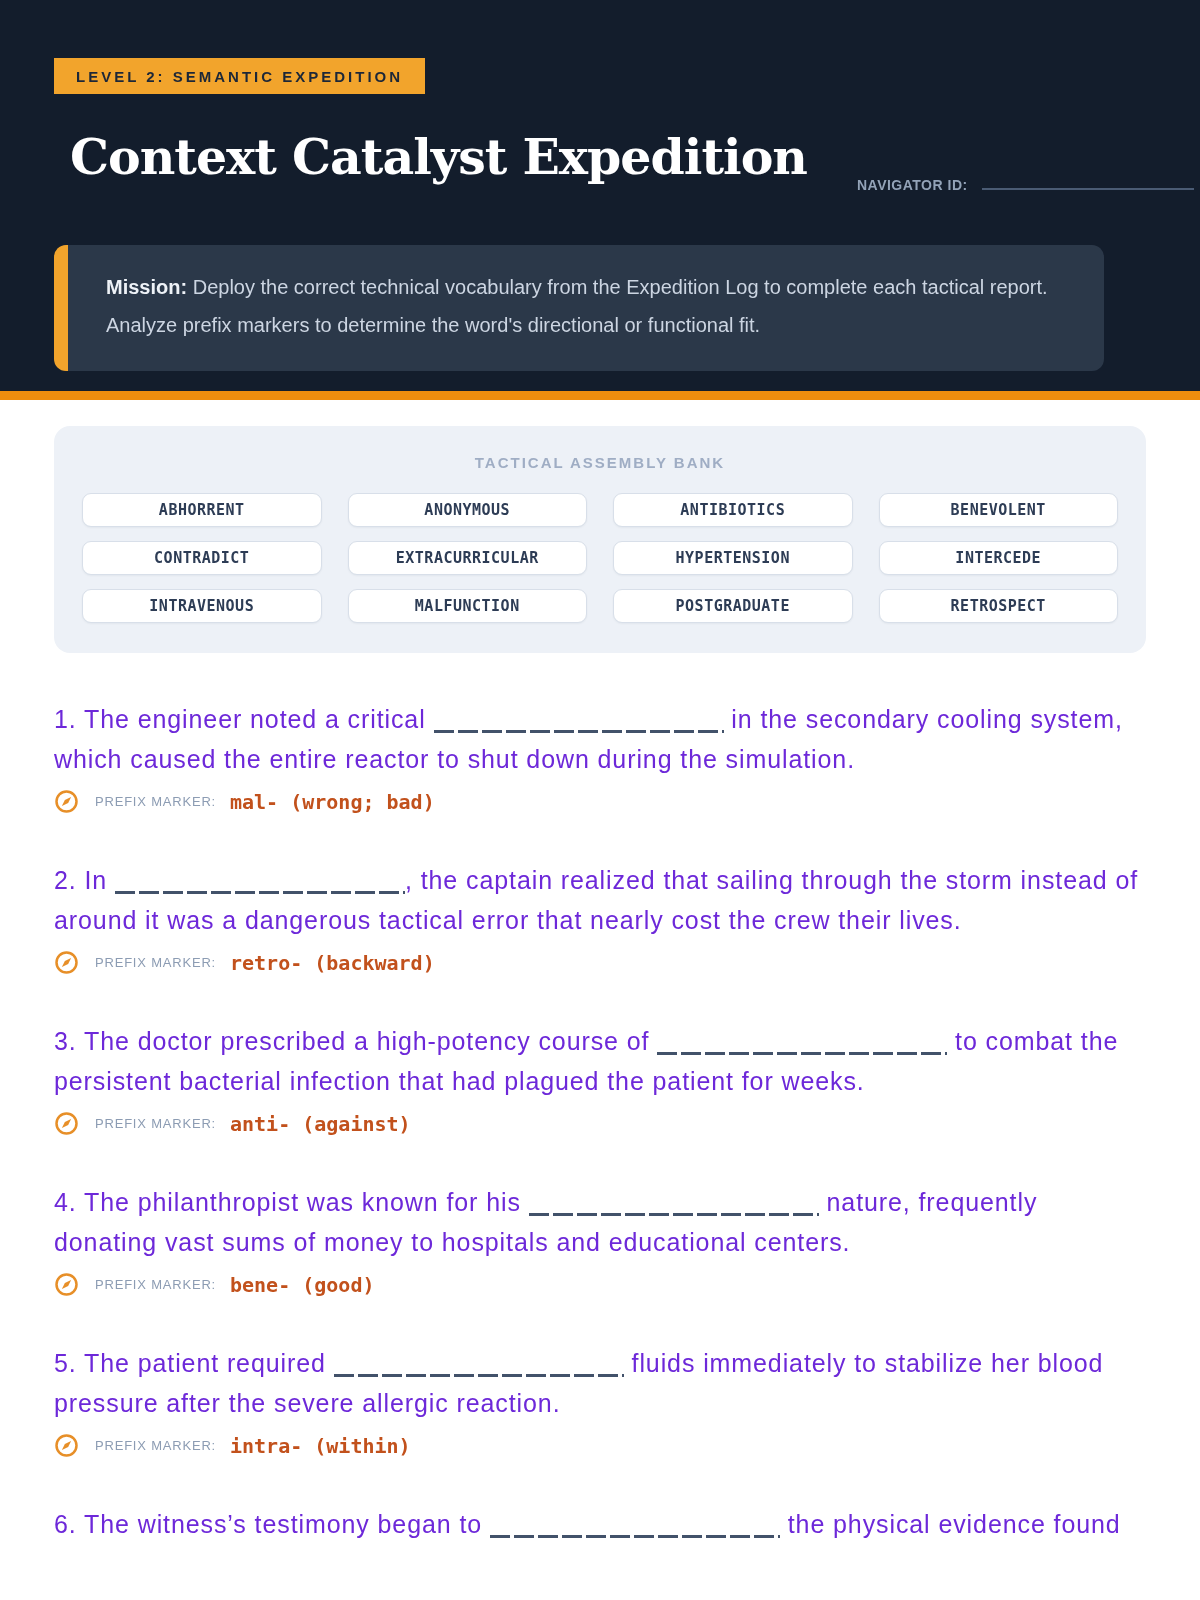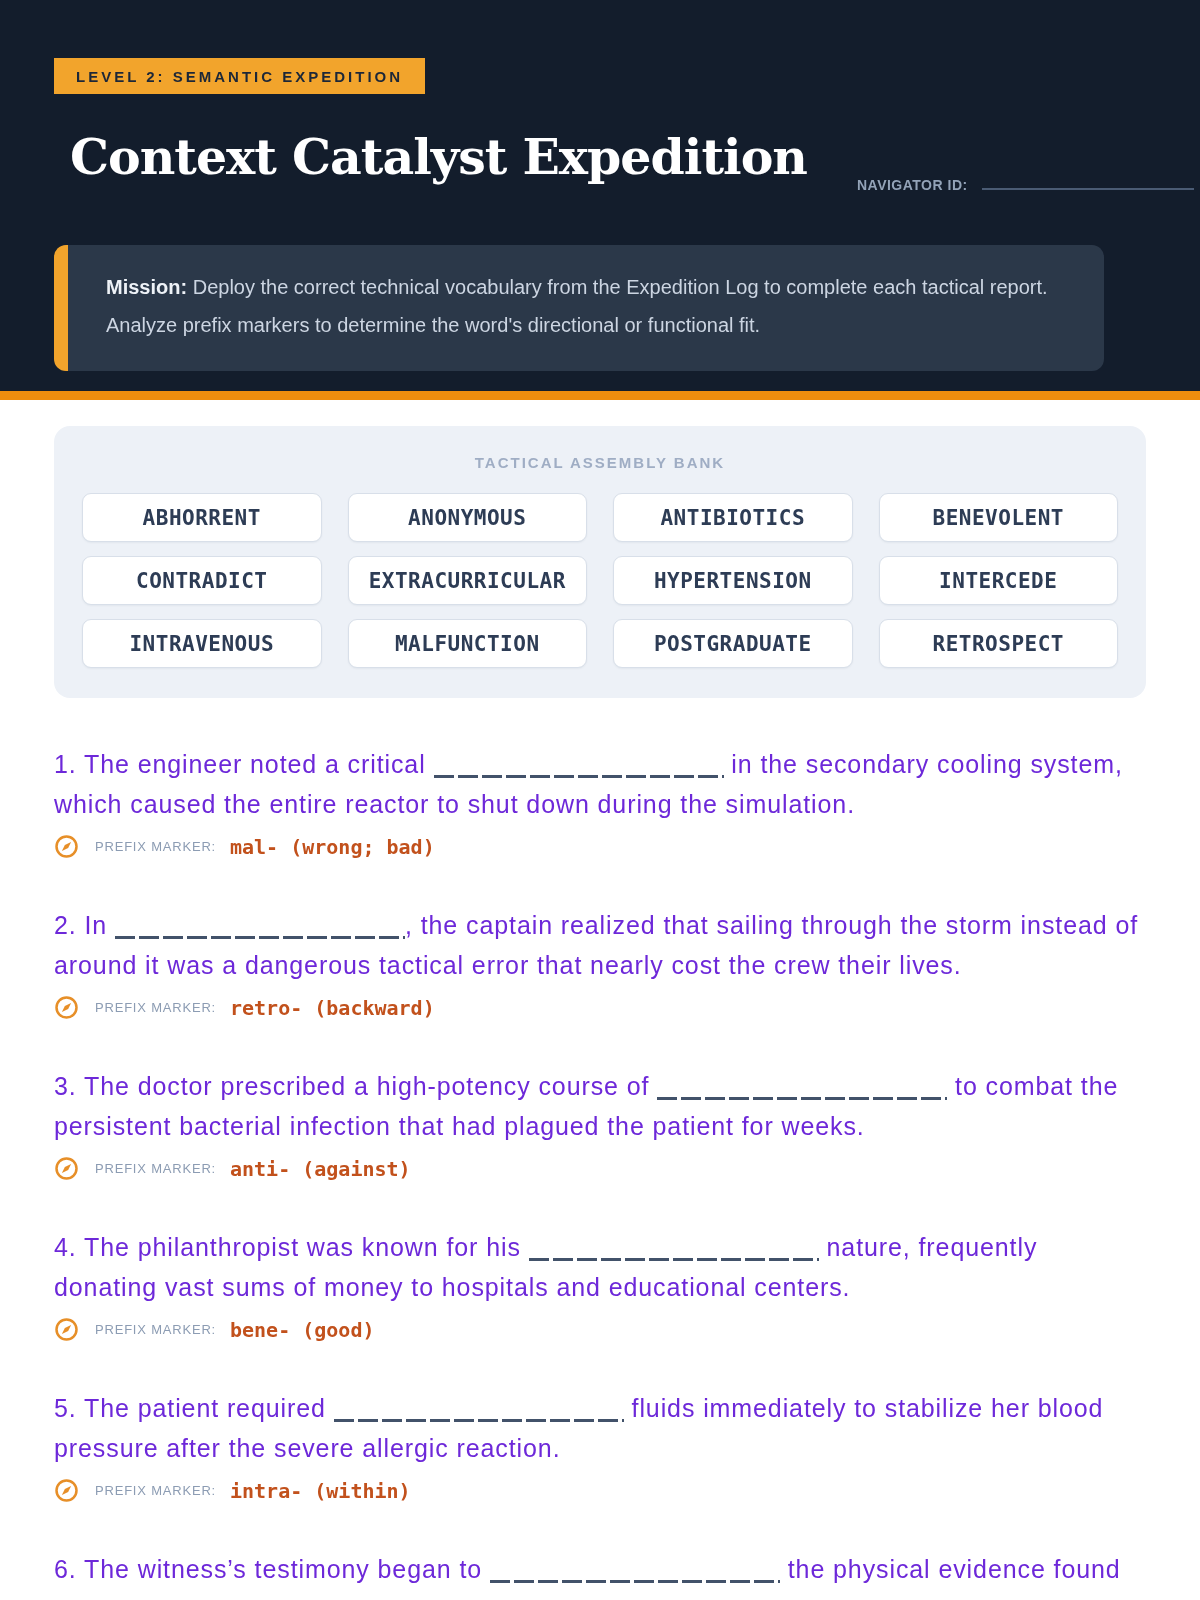--- a/index.html
+++ b/index.html
@@ -72,25 +72,25 @@
     font-size:15px;
     font-weight:bold;
     letter-spacing:2px;
   }
   .chips { display:grid; grid-template-columns:repeat(4, 1fr); gap:14px 26px; }
   .chip {
     box-sizing:border-box;
     background:#ffffff;
     border:1px solid #d8dfe9;
     border-radius:9px;
-    height:49px;
+    height:34px;
     display:flex; align-items:center; justify-content:center;
     font-family:"DejaVu Sans Mono", monospace;
     font-weight:bold;
-    font-size:21px;
+    font-size:15px;
     letter-spacing:0.5px;
     color:#2d3c55;
     box-shadow:0 1px 2px rgba(16,30,54,0.05);
   }
 
   .questions { margin-top:46px; }
   .question { margin-bottom:46px; }
   .q-text {
     margin:0;
     max-width:1086px;

